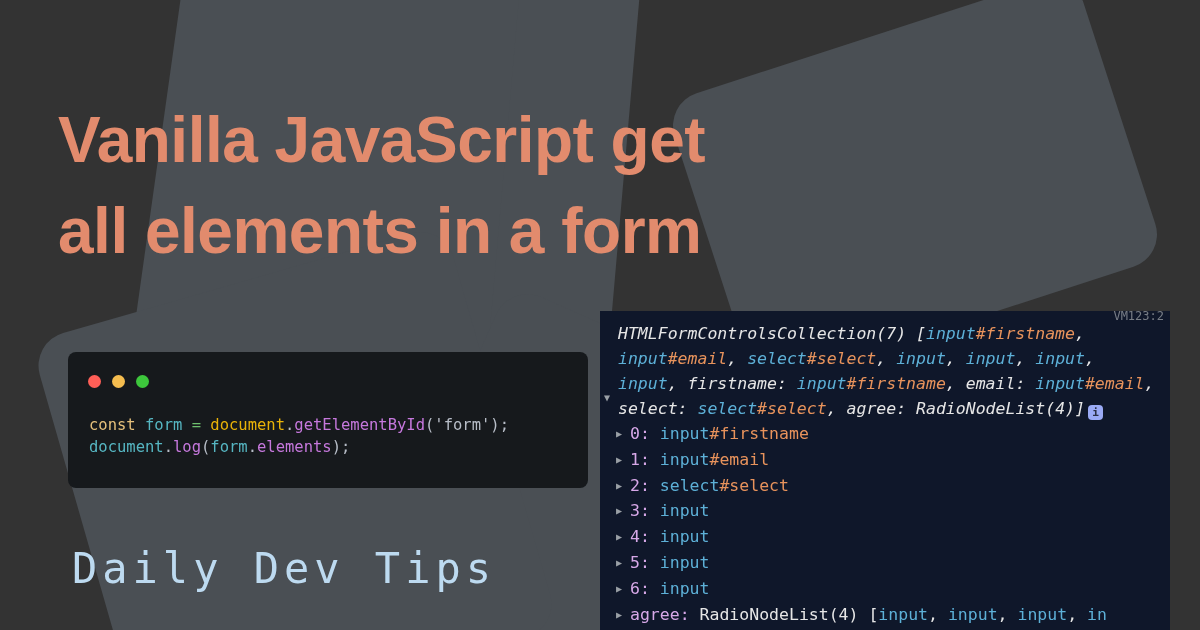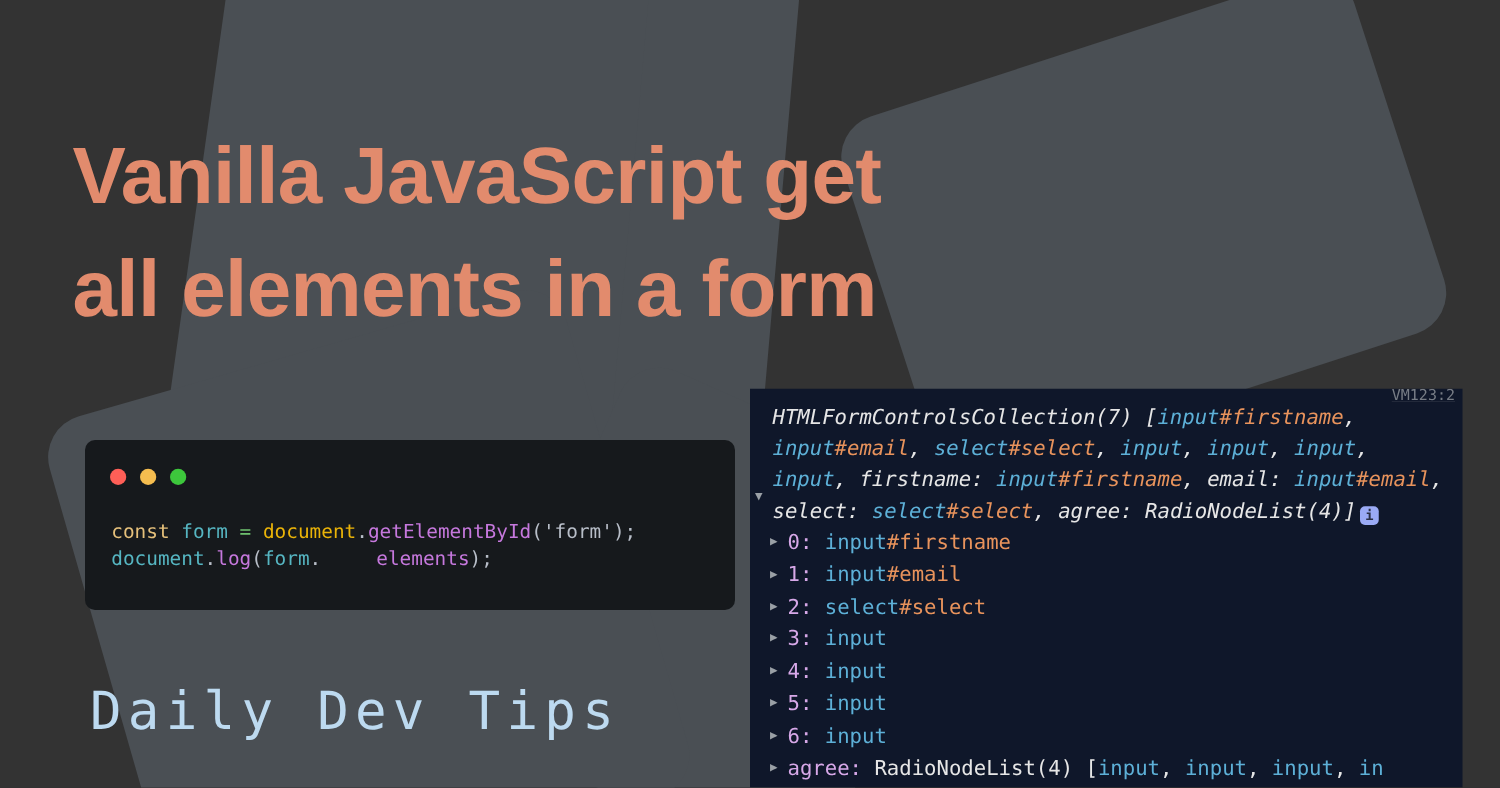--- a/index.html
+++ b/index.html
@@ -106,21 +106,21 @@
     line-height: 22px;
     white-space: pre;
   }
   .tok-kw    { color: #e5c07b; }
   .tok-var   { color: #56b6c2; }
   .tok-op    { color: #6ec06e; }
   .tok-obj   { color: #eab308; }
   .tok-fn    { color: #c678dd; }
   .tok-punct { color: #b8bec8; }
   .tok-str   { color: #b8bec8; }
-  .tok-prop  { color: #c678dd; margin-left: 44px; }
+  .tok-prop  { color: #c678dd; }
 
   
   #brand {
     position: absolute;
     left: 72px;
     top: 544px;
     z-index: 4;
     color: #bddaf0;
     font-family: "DejaVu Sans Mono", "Liberation Mono", monospace;
     font-size: 42px;

